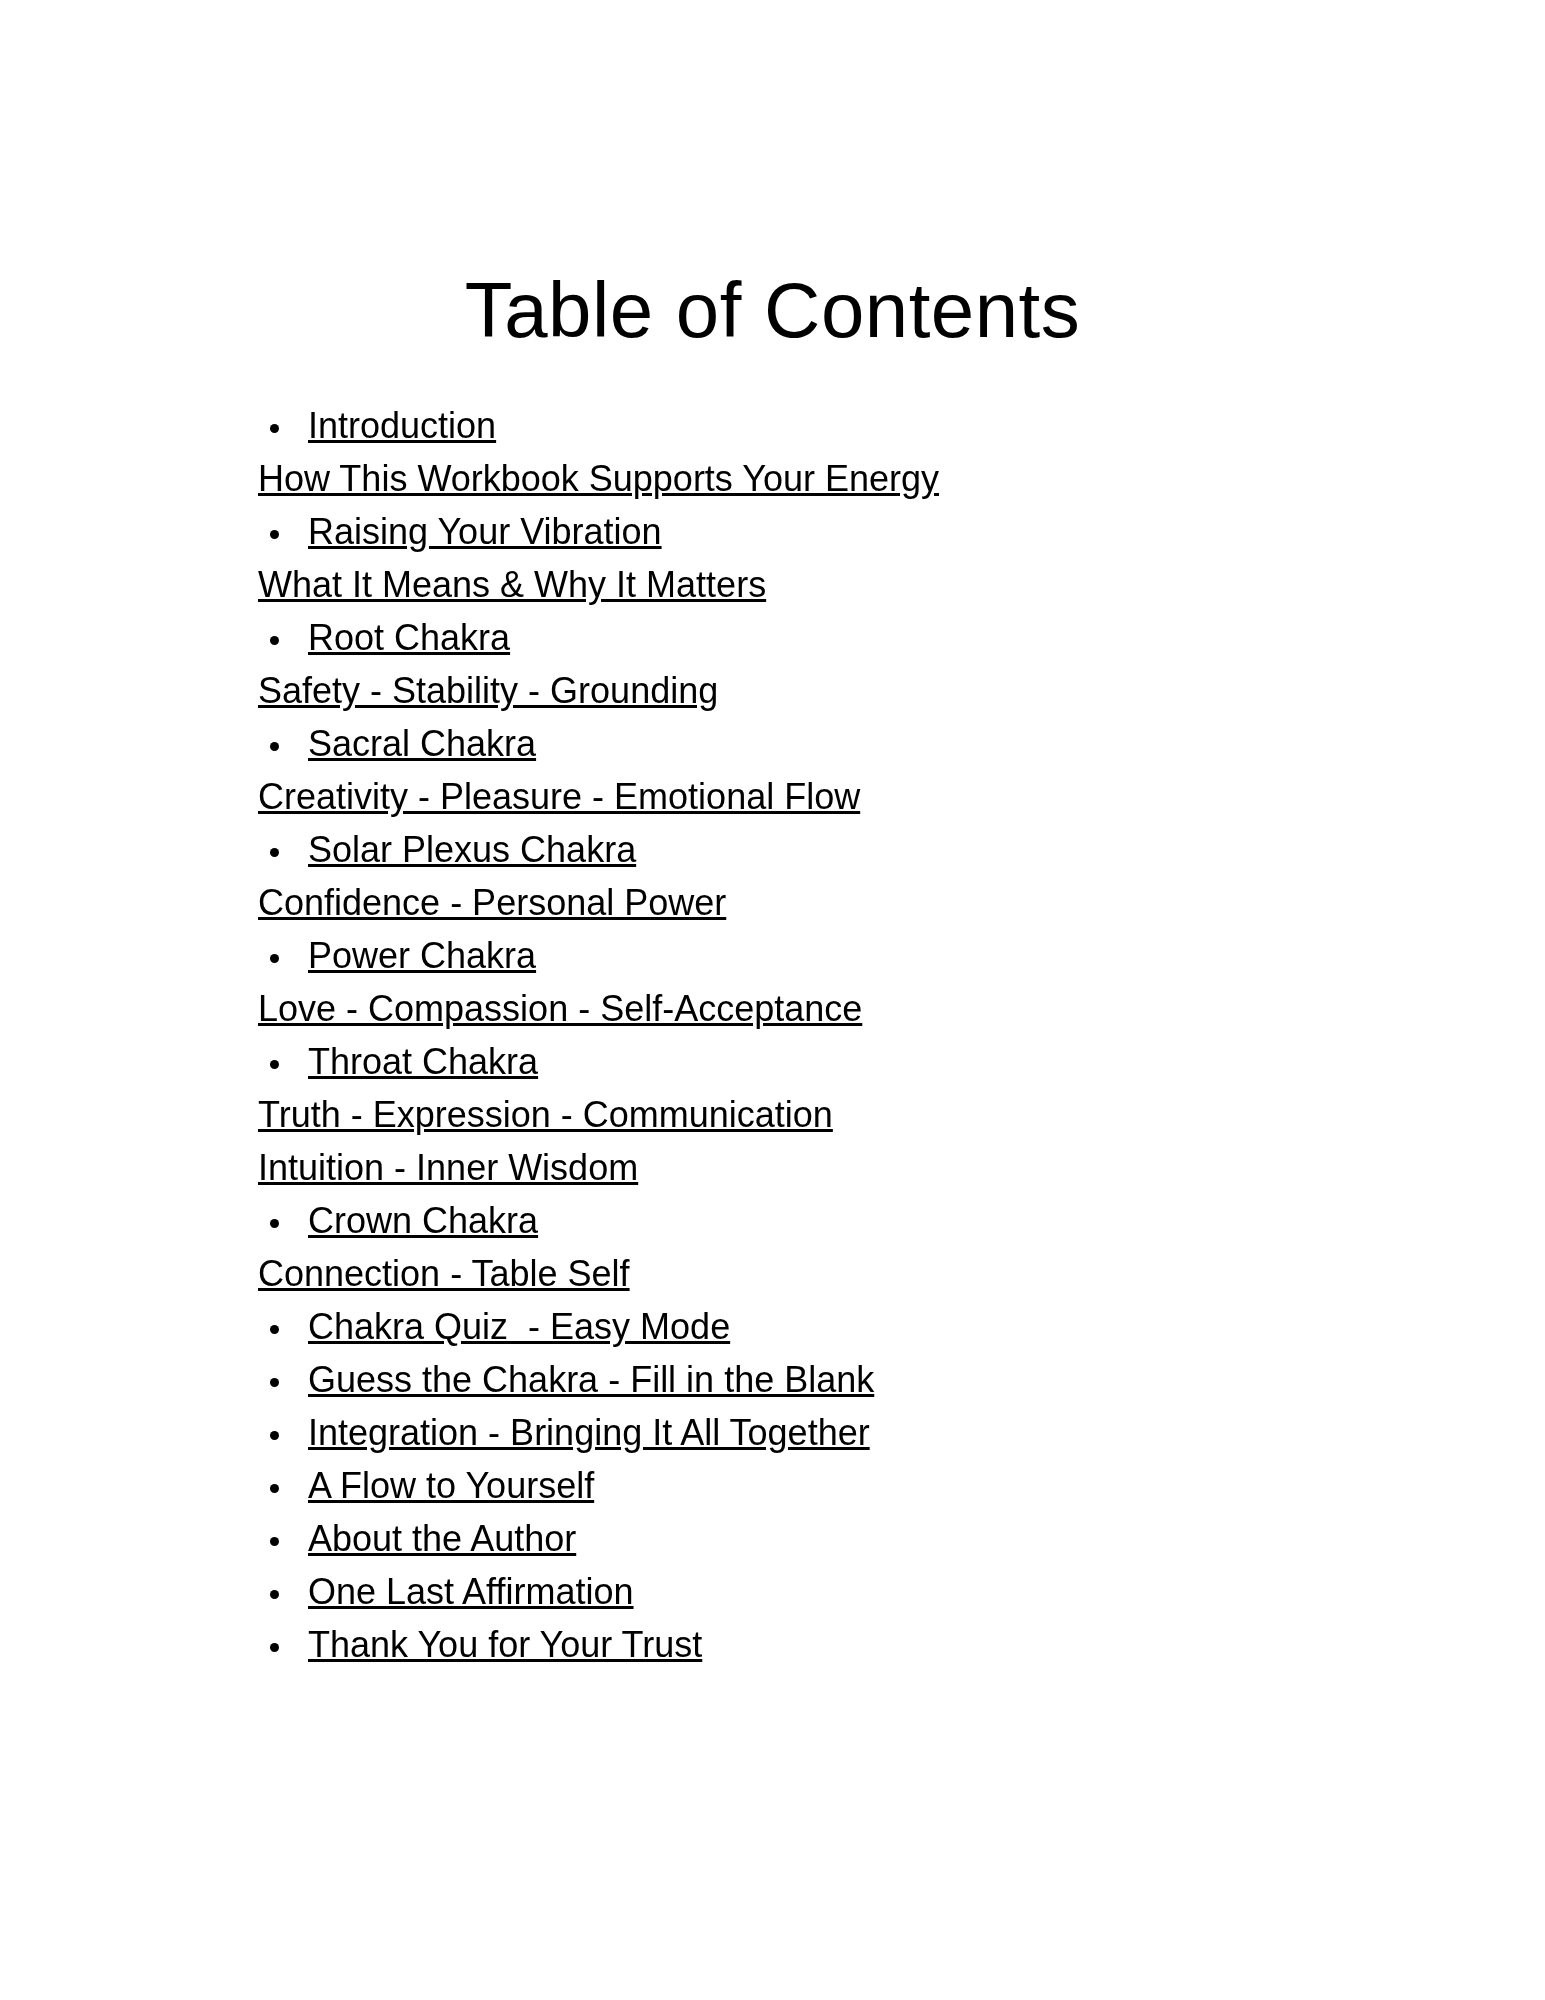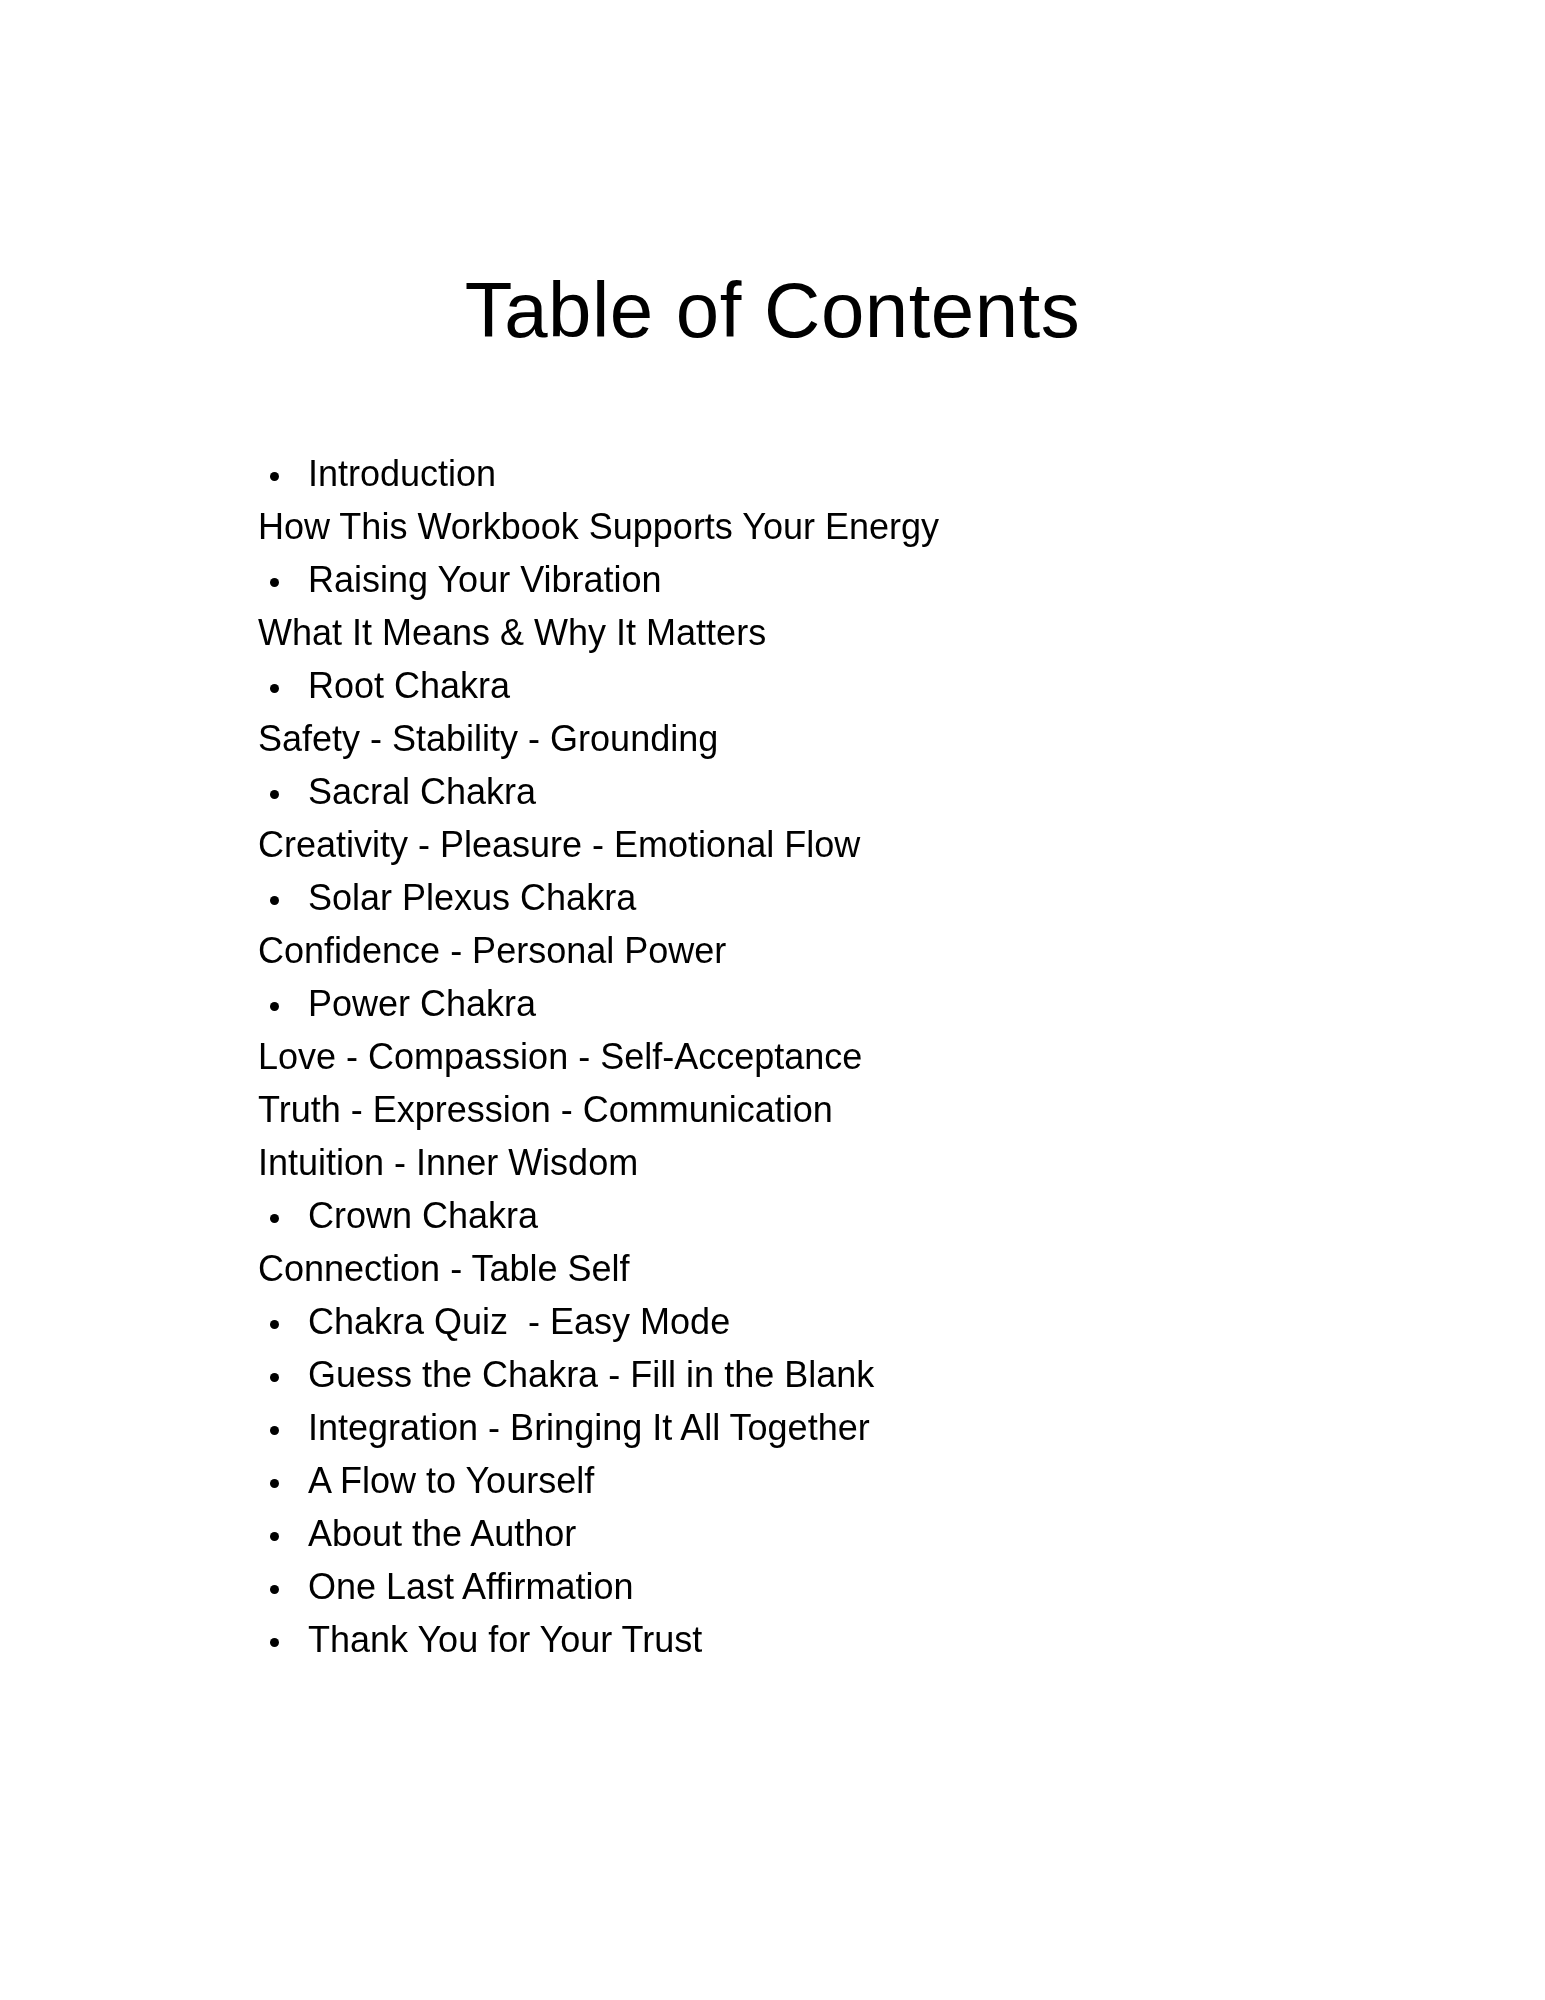--- a/index.html
+++ b/index.html
@@ -23,21 +23,22 @@
   }
   .title {
     margin: 12px;
     font-size: 78px;
     line-height: 78px;
     font-weight: 400;
     text-align: center;
     letter-spacing: 0.5px;
   }
   .toc {
-    margin-top: 98px;
+    margin-top: 50px;
+    text-decoration: underline;
   }
   .line {
     font-size: 36px;
     line-height: 53px;
     padding-left: 258px;
     white-space: pre-wrap;
   }
   .line.bullet {
     padding-left: 270px;
   }
@@ -62,20 +63,21 @@
       <div class="line bullet"><span class="dot"></span><span>Raising Your Vibration</span></div>
       <div class="line"><span>What It Means &amp; Why It Matters</span></div>
       <div class="line bullet"><span class="dot"></span><span>Root Chakra</span></div>
       <div class="line"><span>Safety - Stability - Grounding</span></div>
       <div class="line bullet"><span class="dot"></span><span>Sacral Chakra</span></div>
       <div class="line"><span>Creativity - Pleasure - Emotional Flow</span></div>
       <div class="line bullet"><span class="dot"></span><span>Solar Plexus Chakra</span></div>
       <div class="line"><span>Confidence - Personal Power</span></div>
       <div class="line bullet"><span class="dot"></span><span>Power Chakra</span></div>
       <div class="line"><span>Love - Compassion - Self-Acceptance</span></div>
+      <div class="line bullet"><span class="dot"></span><span>Throat Chakra</span></div>
       <div class="line"><span>Truth - Expression - Communication</span></div>
       <div class="line"><span>Intuition - Inner Wisdom</span></div>
       <div class="line bullet"><span class="dot"></span><span>Crown Chakra</span></div>
       <div class="line"><span>Connection - Table Self</span></div>
       <div class="line bullet"><span class="dot"></span><span>Chakra Quiz  - Easy Mode</span></div>
       <div class="line bullet"><span class="dot"></span><span>Guess the Chakra - Fill in the Blank</span></div>
       <div class="line bullet"><span class="dot"></span><span>Integration - Bringing It All Together</span></div>
       <div class="line bullet"><span class="dot"></span><span>A Flow to Yourself</span></div>
       <div class="line bullet"><span class="dot"></span><span>About the Author</span></div>
       <div class="line bullet"><span class="dot"></span><span>One Last Affirmation</span></div>

